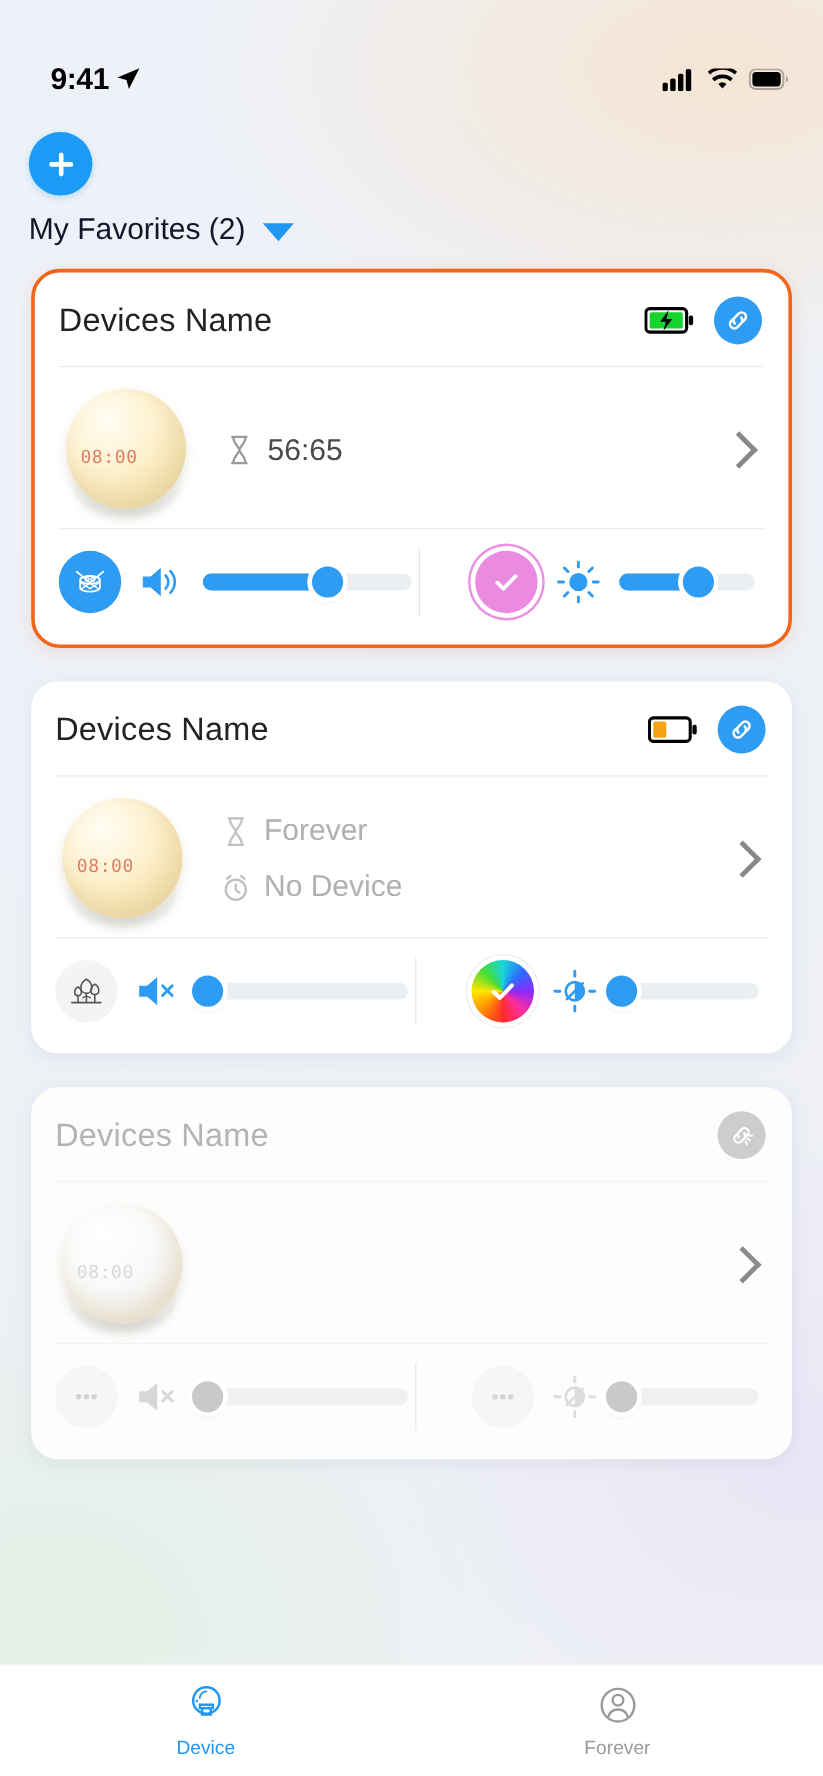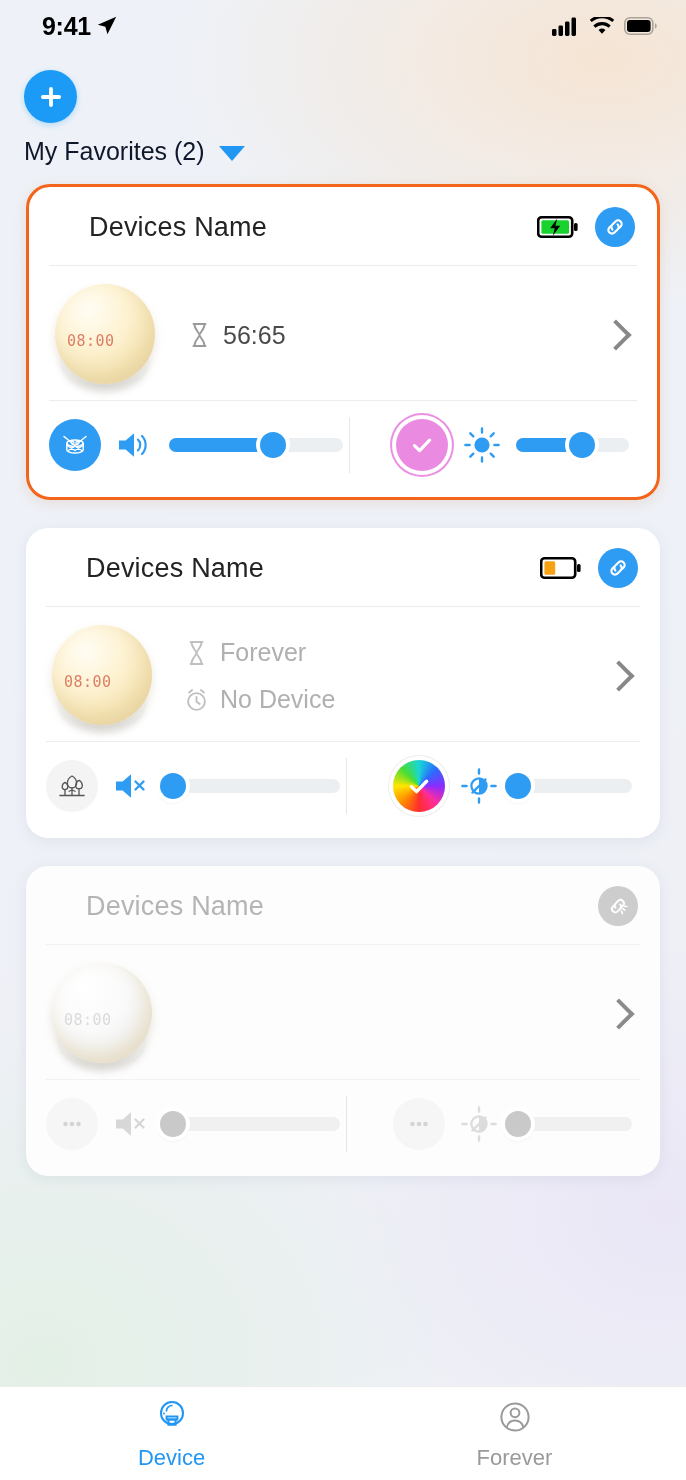--- a/index.html
+++ b/index.html
@@ -10,21 +10,21 @@
       radial-gradient(ellipse 700px 400px at 88% 4%, rgba(246,228,210,0.95) 0%, rgba(246,228,210,0) 62%),
       radial-gradient(ellipse 620px 520px at 6% 92%, rgba(226,240,228,0.9) 0%, rgba(226,240,228,0) 65%),
       radial-gradient(ellipse 520px 420px at 97% 82%, rgba(233,228,246,0.85) 0%, rgba(233,228,246,0) 65%),
       linear-gradient(160deg,#eef2f8 0%,#eef1f7 40%,#eef0f6 70%,#eef1f6 100%);
     overflow:hidden;
     position:relative;
   }
 
   
   .statusbar { height:52px; display:flex; align-items:center;
-    justify-content:space-between; padding:0 28px 0 42px; }
+    justify-content:space-between; padding:0 28px 0 42px;margin-top:40px; }
   .sb-time { font-size:25px; font-weight:600; color:#000;
     letter-spacing:-0.3px; display:flex; align-items:center; gap:5px; }
   .sb-right { display:flex; align-items:center; gap:9px; }
 
   
   .header { padding:12px 26px 0 24px; display:flex;
     align-items:flex-start; justify-content:space-between; }
   .greeting { font-size:38px; font-weight:700; color:#111;
     letter-spacing:-0.7px; line-height:1.18; }
   .add-btn { width:53px; height:53px; border-radius:50%;
@@ -42,21 +42,21 @@
   
   .cards { padding:18px 26px 0 26px; display:flex;
     flex-direction:column; gap:28px; }
   .card { background:#fff; border-radius:22px;
     box-shadow:0 3px 14px rgba(120,140,170,0.13); position:relative; }
   .card.selected { border:3px solid #f2651a; border-radius:24px;
     box-shadow:0 3px 14px rgba(200,120,60,0.16); }
   .card.offline { background:#fdfdfd; }
 
   .card-head { display:flex; align-items:center;
-    justify-content:space-between; padding:20px 22px 18px 20px;margin-left:40px; }
+    justify-content:space-between; padding:20px 22px 18px 20px; }
   .card-title { font-size:27px; font-weight:500; color:#232323;
     letter-spacing:0.2px; }
   .card.offline .card-title { color:#b4b4b4; }
   .head-right { display:flex; align-items:center; gap:16px; }
 
   .divider { height:1px; background:#ececec; margin:0 20px; }
   .card.offline .divider { background:#f2f2f2; }
 
   .card-body { display:flex; align-items:center;
     padding:14px 22px 10px 18px; min-height:132px; }
@@ -125,21 +125,21 @@
 
   .sl-wrap { flex:1 1 auto; display:flex; align-items:center;
     padding-right:6px; }
 
   
   .tabbar { position:absolute; left:0; right:0; bottom:0; height:94px;
     background:#fff; border-top:1px solid #ececec;
     display:flex; align-items:center; }
   .tab { flex:1 1 0; display:flex; flex-direction:column;
     align-items:center; gap:8px; cursor:pointer; }
-  .tab-label { font-size:22px; }
+  .tab-label { font-size:16px; }
   .tab.active .tab-label { color:#2196f3; }
   .tab.inactive .tab-label { color:#9a9a9a; }
   svg { display:block; }
 </style>
 </head>
 <body>
 
 <div class="statusbar">
   <div class="sb-time">
     <span>9:41</span>

